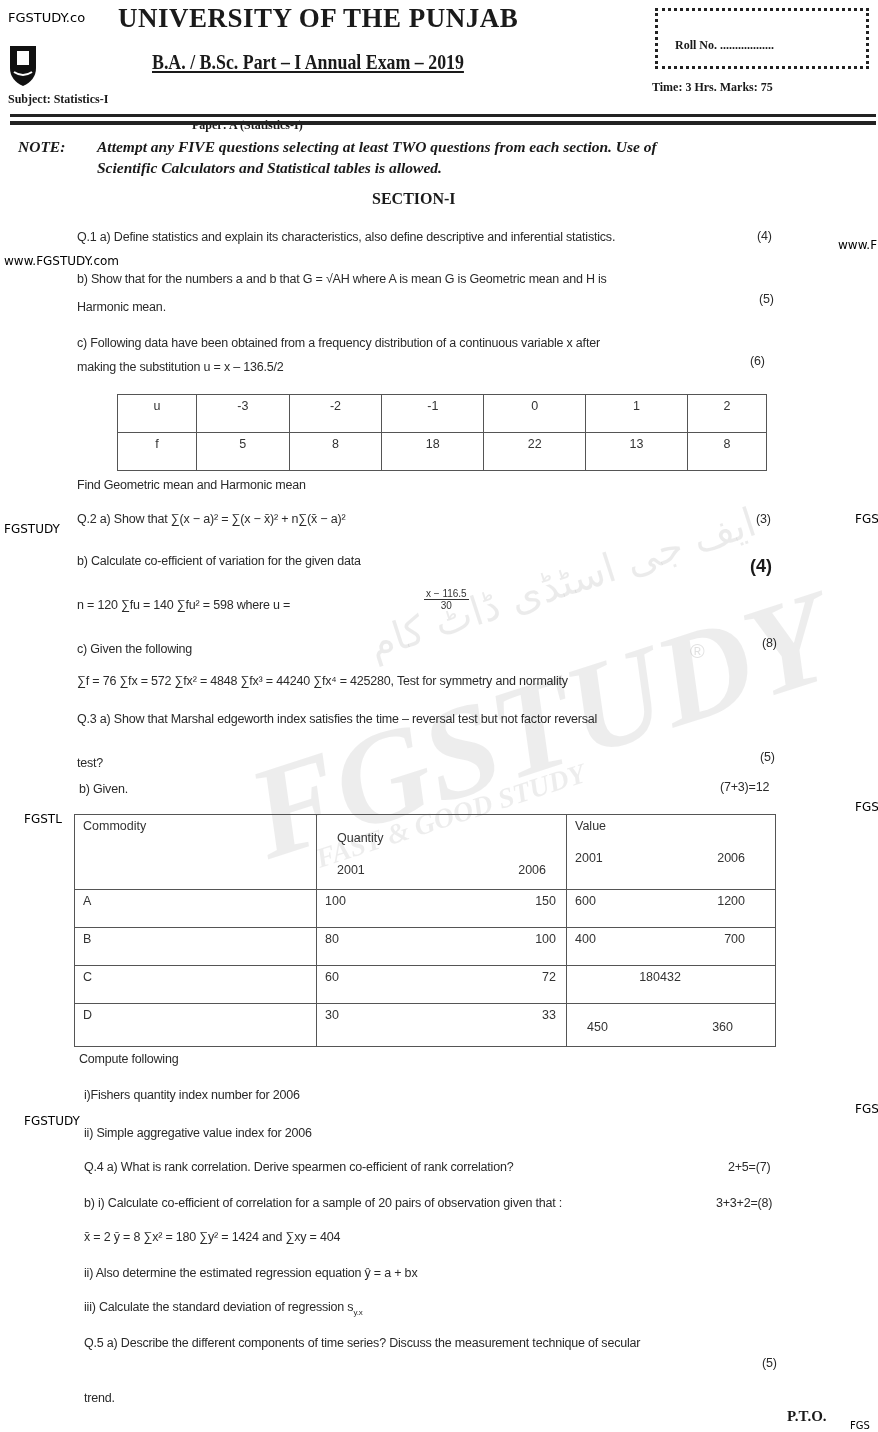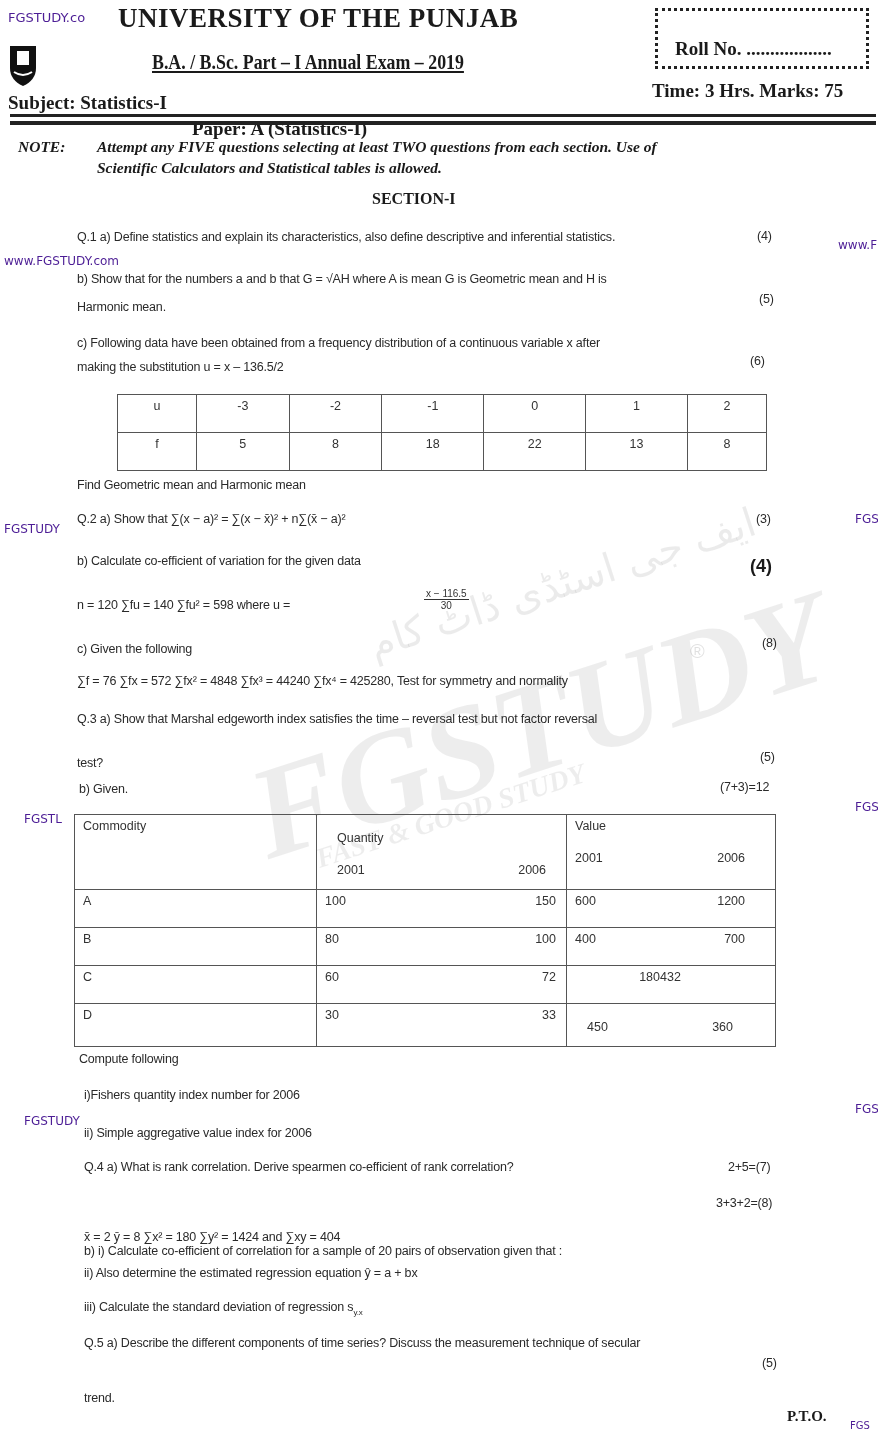--- a/index.html
+++ b/index.html
@@ -1,24 +1,24 @@
 <!DOCTYPE html>
 <html><head>
 <meta charset="utf-8">
 <style>
   html, body { margin:0; padding:0; background:#fff; }
   body { width:878px; height:1432px; position:relative; overflow:hidden; color:#1a1a1a;
          font-family:"Liberation Sans", sans-serif; }
   .abs { position:absolute; white-space:nowrap; }
   .serif { font-family:"Liberation Serif", serif; }
   .cond { font-family:"Liberation Sans", sans-serif; font-size:12.5px; color:#2a2a2a; letter-spacing:-0.2px; }
-  .wm-side { font-family:"DejaVu Sans", sans-serif; font-size:12px; color:#4c1d95; }
+  .wm-side { font-family:"DejaVu Sans", sans-serif; font-size:12px; color:#000000; }
   .title { font-family:"Liberation Serif", serif; font-weight:bold; font-size:27px; letter-spacing:0.5px; }
   .exam { font-family:"Liberation Serif", serif; font-weight:bold; font-size:21px; text-decoration:underline; transform:scaleX(0.85); transform-origin:left; }
-  .hdr-small { font-family:"Liberation Serif", serif; font-weight:bold; font-size:19px; }
+  .hdr-small { font-family:"Liberation Serif", serif; font-weight:bold; font-size:12px; }
   .rollbox { position:absolute; left:655px; top:8px; width:208px; height:55px; border:3px dotted #222; border-right-style:dotted; }
   .rule { position:absolute; left:10px; width:866px; background:#222; }
   .note { font-family:"Liberation Serif", serif; font-style:italic; font-weight:bold; font-size:15.5px; }
   .section { font-family:"Liberation Serif", serif; font-weight:bold; font-size:16px; }
   table.grid { position:absolute; border-collapse:collapse; }
   table.grid td { border:1.5px solid #555; font-size:12.5px; color:#333; vertical-align:top; padding:4px 8px; }
   .wm-big { position:absolute; font-family:"Liberation Serif", serif; font-style:italic; font-weight:bold; color:rgba(0,0,0,0.07); transform:rotate(-18deg); }
 </style>
 </head>
 <body>
@@ -200,21 +200,21 @@
   </table>
 
 <div class="abs cond" style="left:79px;top:1052px;">Compute following</div>
 <div class="abs cond" style="left:84px;top:1088px;">i)Fishers quantity  index number for 2006</div>
 <div class="abs wm-side" style="left:855px;top:1102px;">FGS</div>
 <div class="abs wm-side" style="left:24px;top:1114px;">FGSTUDY</div>
 <div class="abs cond" style="left:84px;top:1126px;">ii) Simple aggregative value index for 2006</div>
 
 <div class="abs cond" style="left:84px;top:1160px;">Q.4 a) What is rank correlation. Derive spearmen co-efficient of rank correlation?</div>
 <div class="abs cond" style="left:728px;top:1160px;">2+5=(7)</div>
-<div class="abs cond" style="left:84px;top:1244px;">b) i) Calculate co-efficient of correlation for a sample of 20 pairs of observation given that :</div>
+<div class="abs cond" style="left:84px;top:1196px;">b) i) Calculate co-efficient of correlation for a sample of 20 pairs of observation given that :</div>
 <div class="abs cond" style="left:716px;top:1196px;">3+3+2=(8)</div>
 <div class="abs cond" style="left:84px;top:1230px;">x̄ = 2     ȳ = 8     ∑x² = 180    ∑y² = 1424    and ∑xy = 404</div>
 <div class="abs cond" style="left:84px;top:1266px;">ii) Also determine the estimated regression equation  ŷ = a + bx</div>
 <div class="abs cond" style="left:84px;top:1300px;">
   <span>iii) Calculate the standard deviation of regression s</span><sub style="font-size:8px;">y.x</sub>
 </div>
 
 <div class="abs cond" style="left:84px;top:1336px;">Q.5 a) Describe the different components of time series? Discuss the measurement technique of secular</div>
 <div class="abs cond" style="left:84px;top:1358px;margin-top:33px;">trend.</div>
 <div class="abs cond" style="left:762px;top:1356px;">(5)</div>

